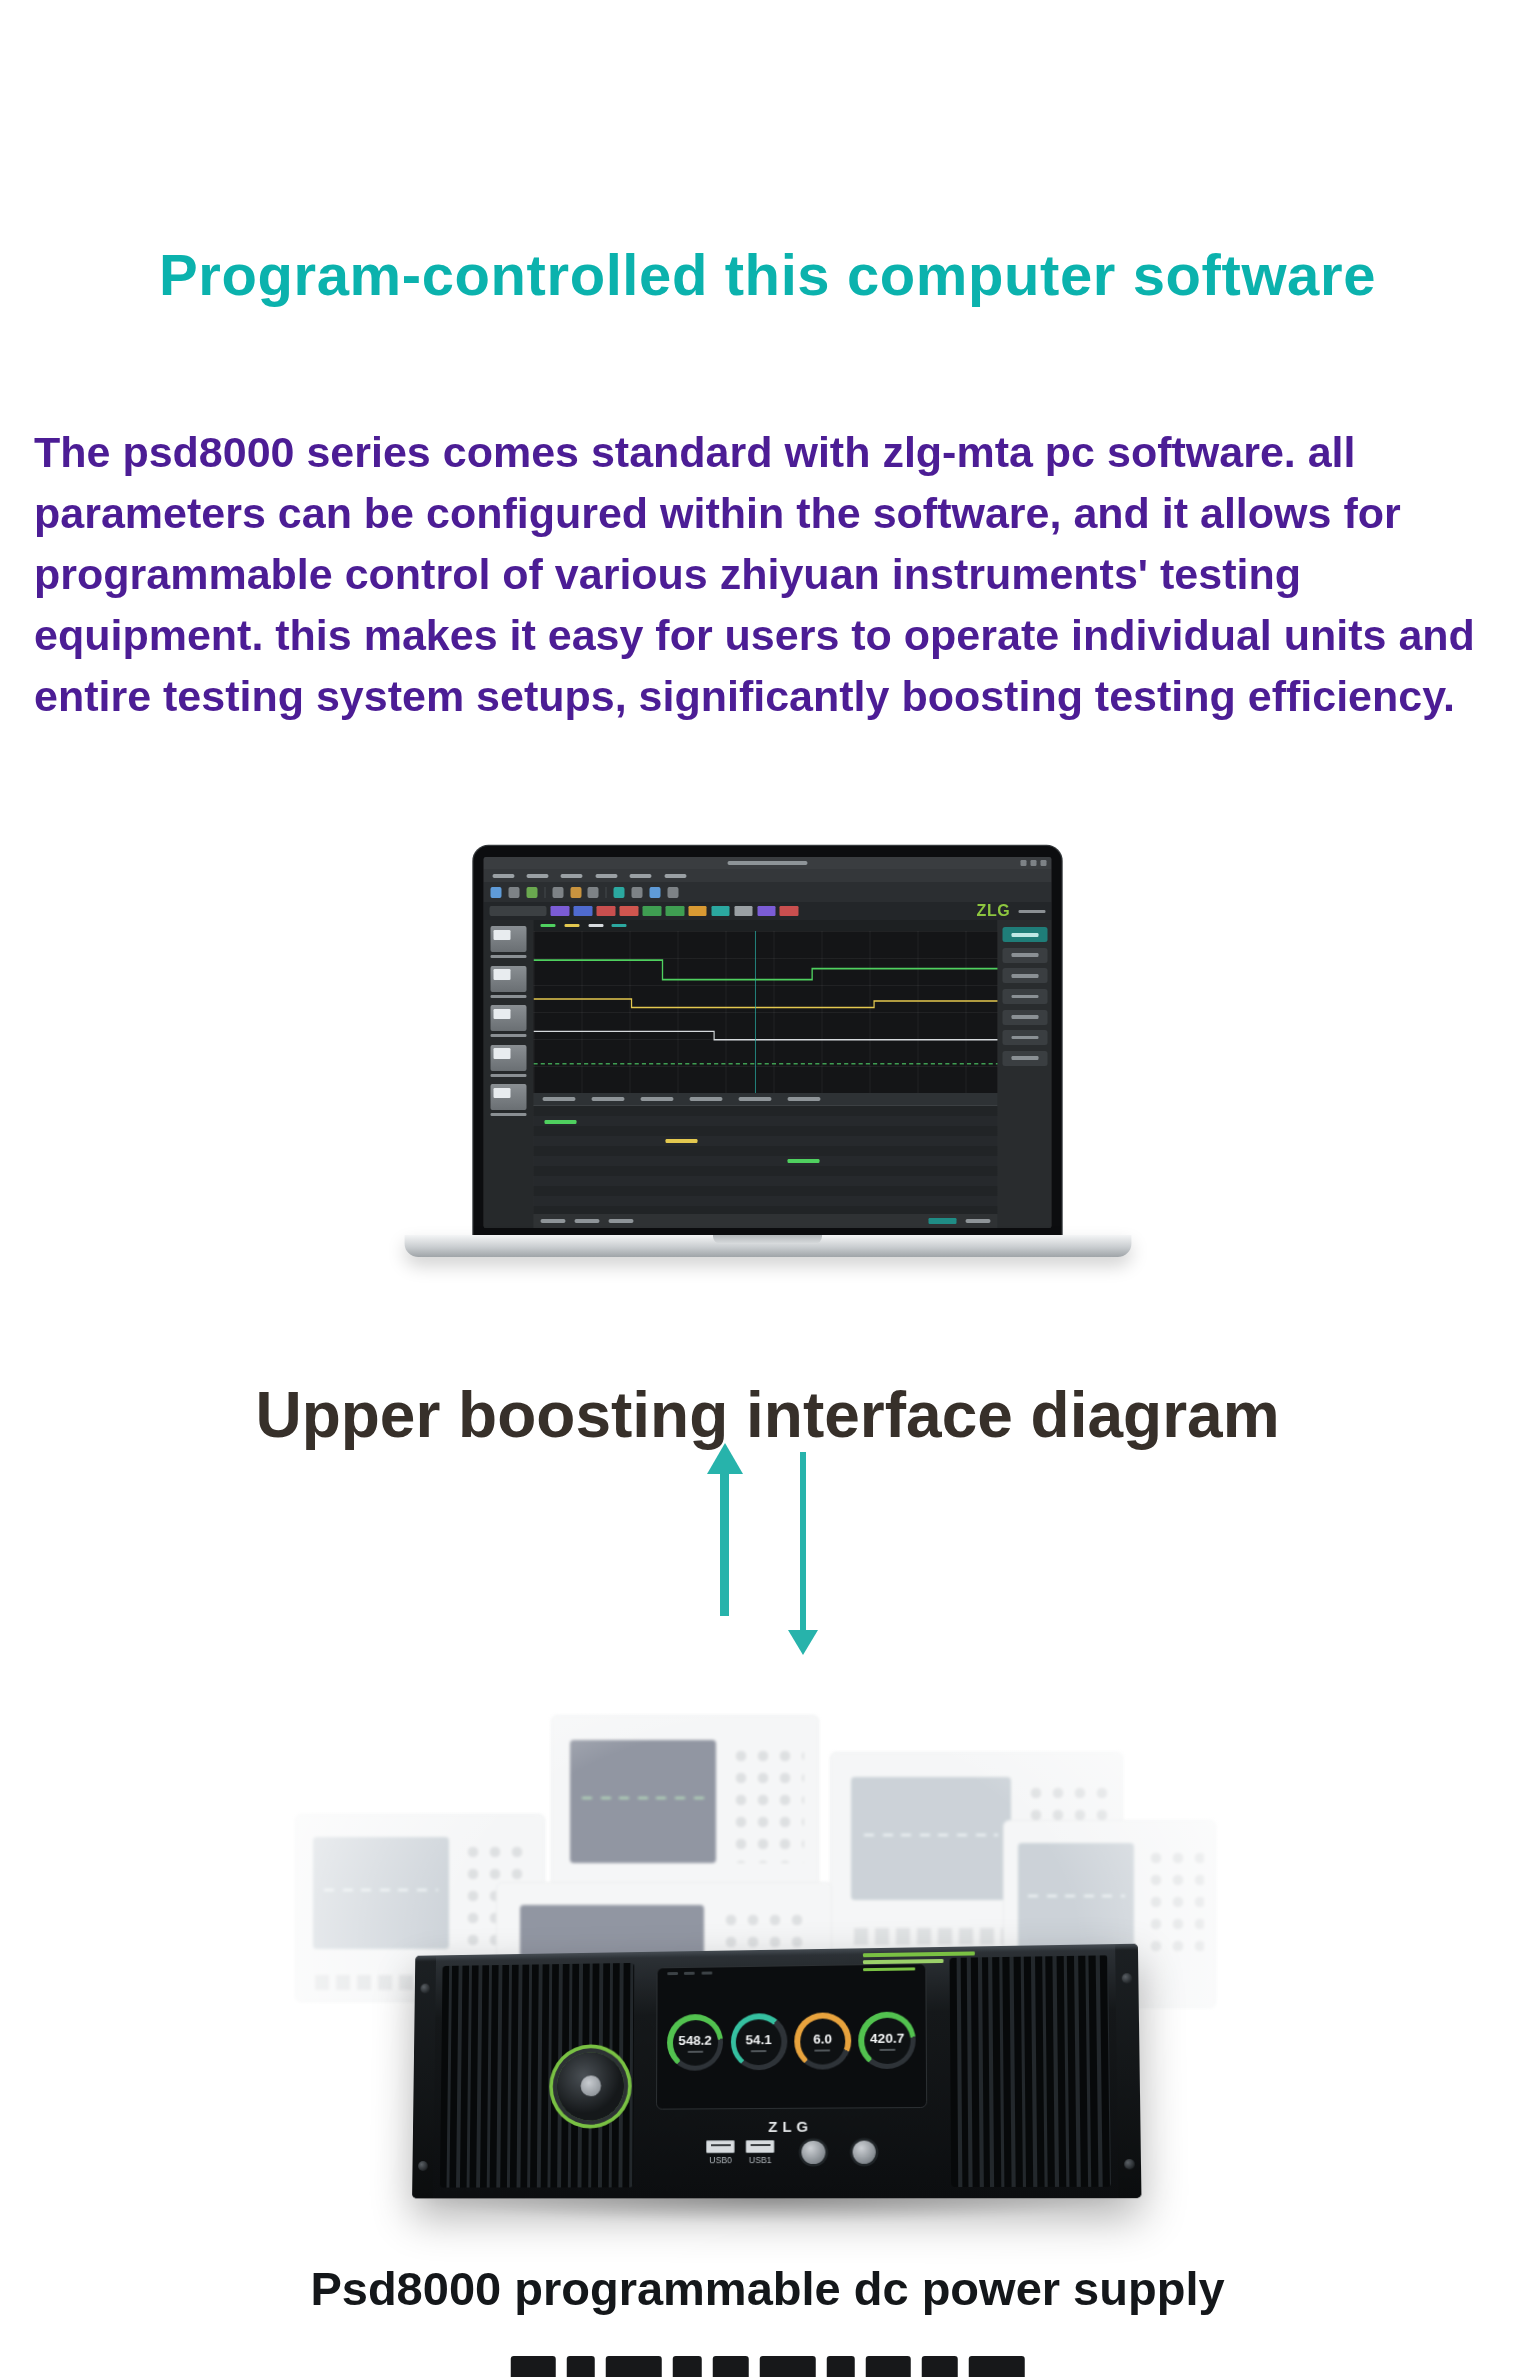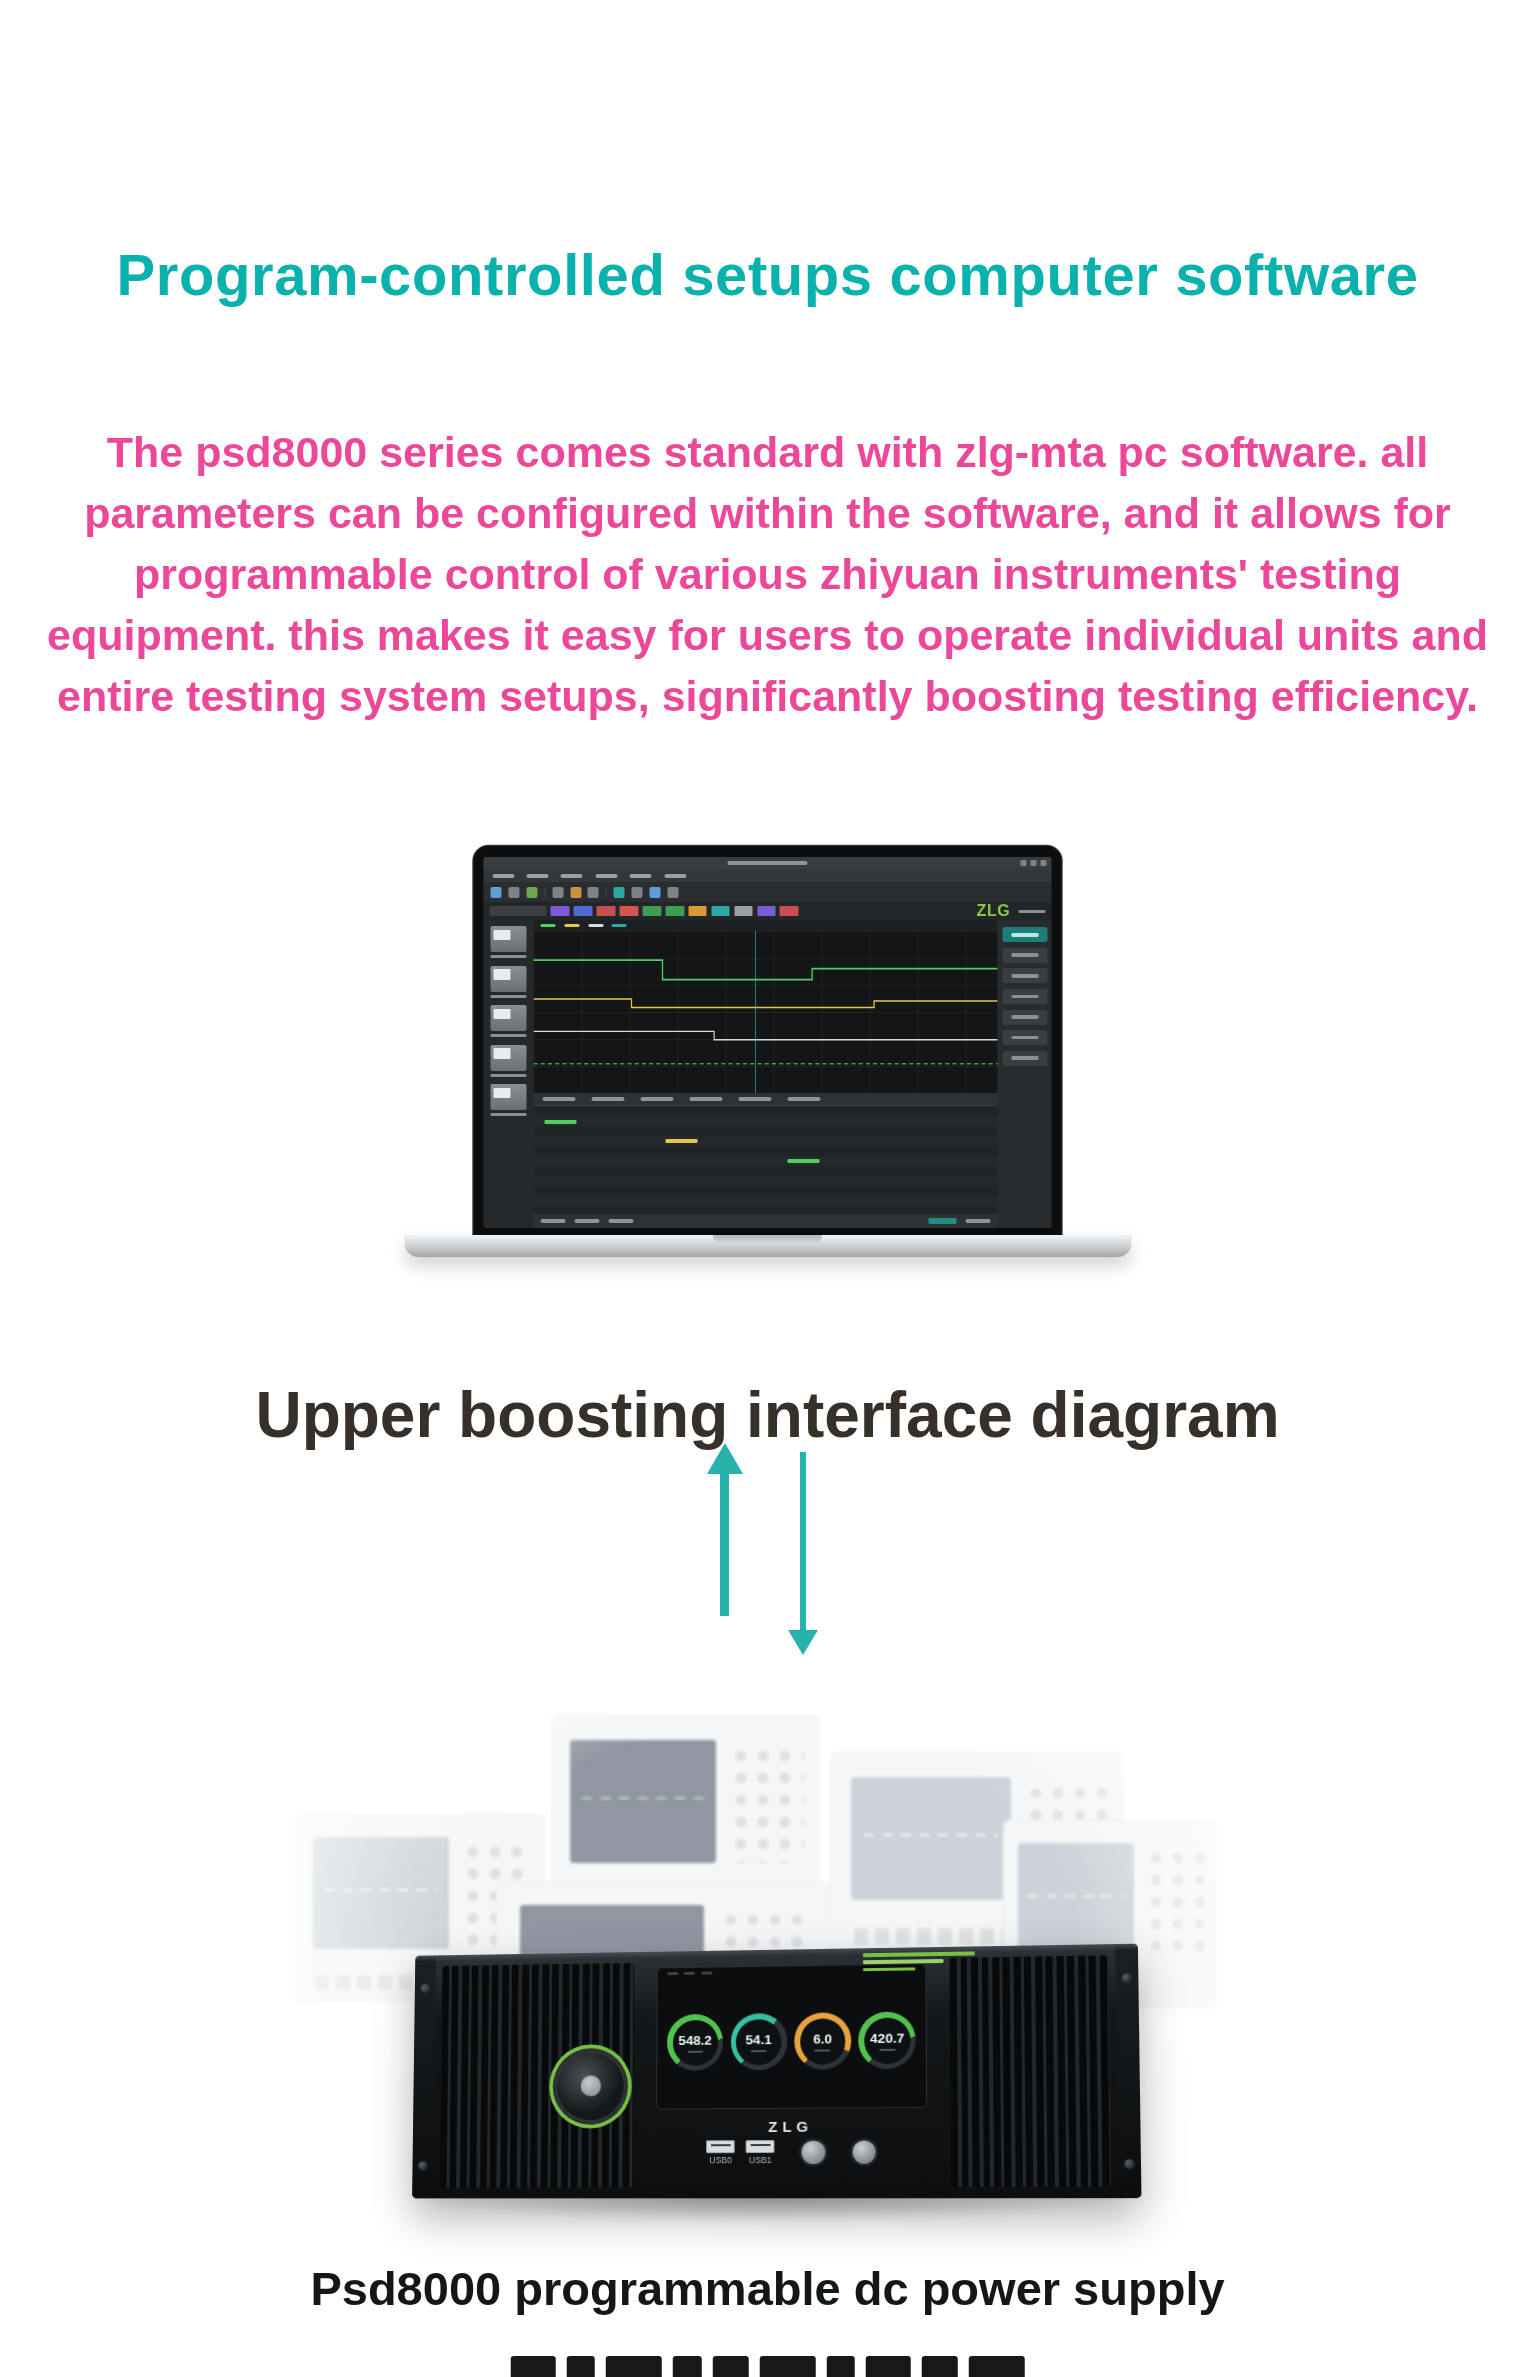--- a/index.html
+++ b/index.html
@@ -8,22 +8,22 @@
     background:#ffffff;
     font-family:"Liberation Sans","DejaVu Sans",sans-serif;
   }
   
   .page-heading{
     position:absolute;top:202px;left:0;width:100%;
     text-align:center;font-size:58px;font-weight:700;color:#0bb2ad;letter-spacing:0.6px;
   }
   .intro{
     position:absolute;top:379px;left:50%;transform:translateX(-50%);
-    width:1467px;text-align:center;
-    font-size:43px;line-height:1.42;font-weight:700;color:#ec4899;
+    width:1467px;
+    font-size:43px;line-height:1.42;font-weight:700;color:#4c1d95;
   }
   .interface-caption{
     position:absolute;top:1325px;left:0;width:100%;
     text-align:center;font-size:64px;font-weight:700;color:#37302a;
   }
   .device-caption{
     position:absolute;top:2261px;left:0;width:100%;z-index:9;
     text-align:center;font-size:47px;font-weight:700;color:#14171a;
   }
   
@@ -169,21 +169,21 @@
   
   .cutoff{position:absolute;top:2356px;left:50%;transform:translateX(-50%);display:flex;gap:11px;z-index:10;}
   .cg{height:28.5px;background:#17181a;border-radius:3.1px;}
   .cg.w1{width:45px}.cg.w2{width:28.5px}.cg.w3{width:56px}.cg.w4{width:36px}
 </style>
 </head>
 <body>
 
 <div>
 
-  <h1 class="page-heading">Program-controlled setups computer software</h1>
+  <h1 class="page-heading">Program-controlled this computer software</h1>
 
   <p class="intro">The psd8000 series comes standard with zlg-mta pc software. all parameters can be configured within the software, and it allows for programmable control of various zhiyuan instruments' testing equipment. this makes it easy for users to operate individual units and entire testing system setups, significantly boosting testing efficiency.</p>
 
   <div class="laptop">
     <div class="lap-screen">
       <div class="lap-app">
 
         <div class="bar-title">
           <div class="title-bar-ph"></div>
           <div class="win-controls">

